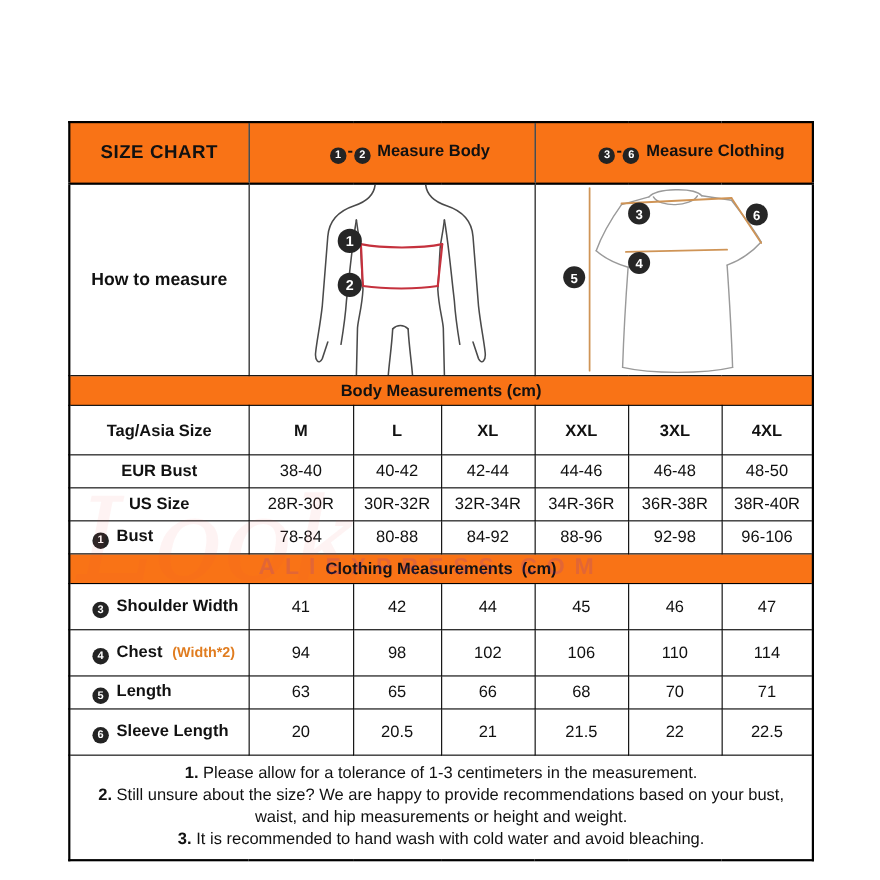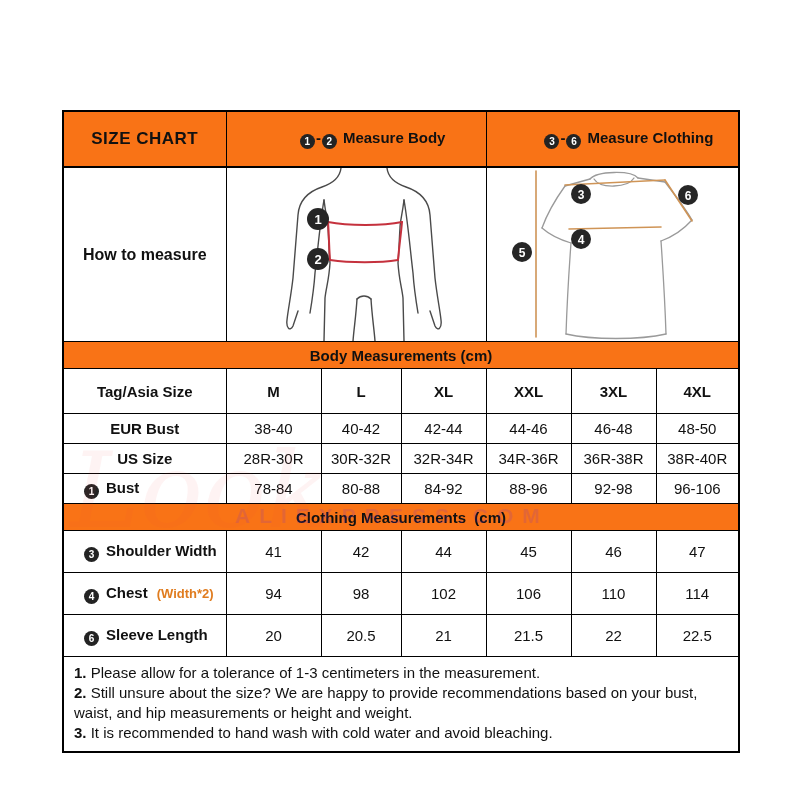--- a/index.html
+++ b/index.html
@@ -33,21 +33,21 @@
     display:inline-block; width:15px; height:15px; border-radius:50%;
     background:#232323; color:#fff; font-size:10px; font-weight:bold;
     line-height:15px; text-align:center; vertical-align:-2px;
   }
   .circ.in-label { margin-right:7px; }
   .dash { font-weight:bold; margin:0 1px; }
   .orange-note { color:#e07c1f; font-weight:bold; font-size:13px; margin-left:9px; }
   .diagram-cell { padding:0; background:#fff; }
   .diagram-cell svg { display:block; margin:0 auto; }
   td.notes-cell {
-    text-align:left; padding:6px 10px 8px 10px;
+    text-align:center; padding:6px 10px 8px 10px;
     font-size:15px; line-height:20px;
   }
   .note b { font-weight:bold; }
   .watermark-script {
     position:absolute; left:70px; top:430px; font-family:"DejaVu Serif", serif;
     font-style:italic; font-size:105px; color:#ef4444; opacity:0.06;
     pointer-events:none; z-index:3; white-space:nowrap;
   }
   .watermark-brand {
     position:absolute; left:235px; top:504px; font-size:21px; font-weight:bold;
@@ -224,20 +224,31 @@
         <span class="circ in-label">4</span><span>Chest</span><span class="orange-note">(Width*2)</span>
       </td>
       <td>94</td>
       <td>98</td>
       <td>102</td>
       <td>106</td>
       <td>110</td>
       <td>114</td>
     </tr>
 
+    <tr class="rh30">
+      <td class="lbl-left">
+        <span class="circ in-label">5</span><span>Length</span>
+      </td>
+      <td>63</td>
+      <td>65</td>
+      <td>66</td>
+      <td>68</td>
+      <td>70</td>
+      <td>71</td>
+    </tr>
 
     <tr class="rh29">
       <td class="lbl-left">
         <span class="circ in-label">6</span><span>Sleeve Length</span>
       </td>
       <td>20</td>
       <td>20.5</td>
       <td>21</td>
       <td>21.5</td>
       <td>22</td>

